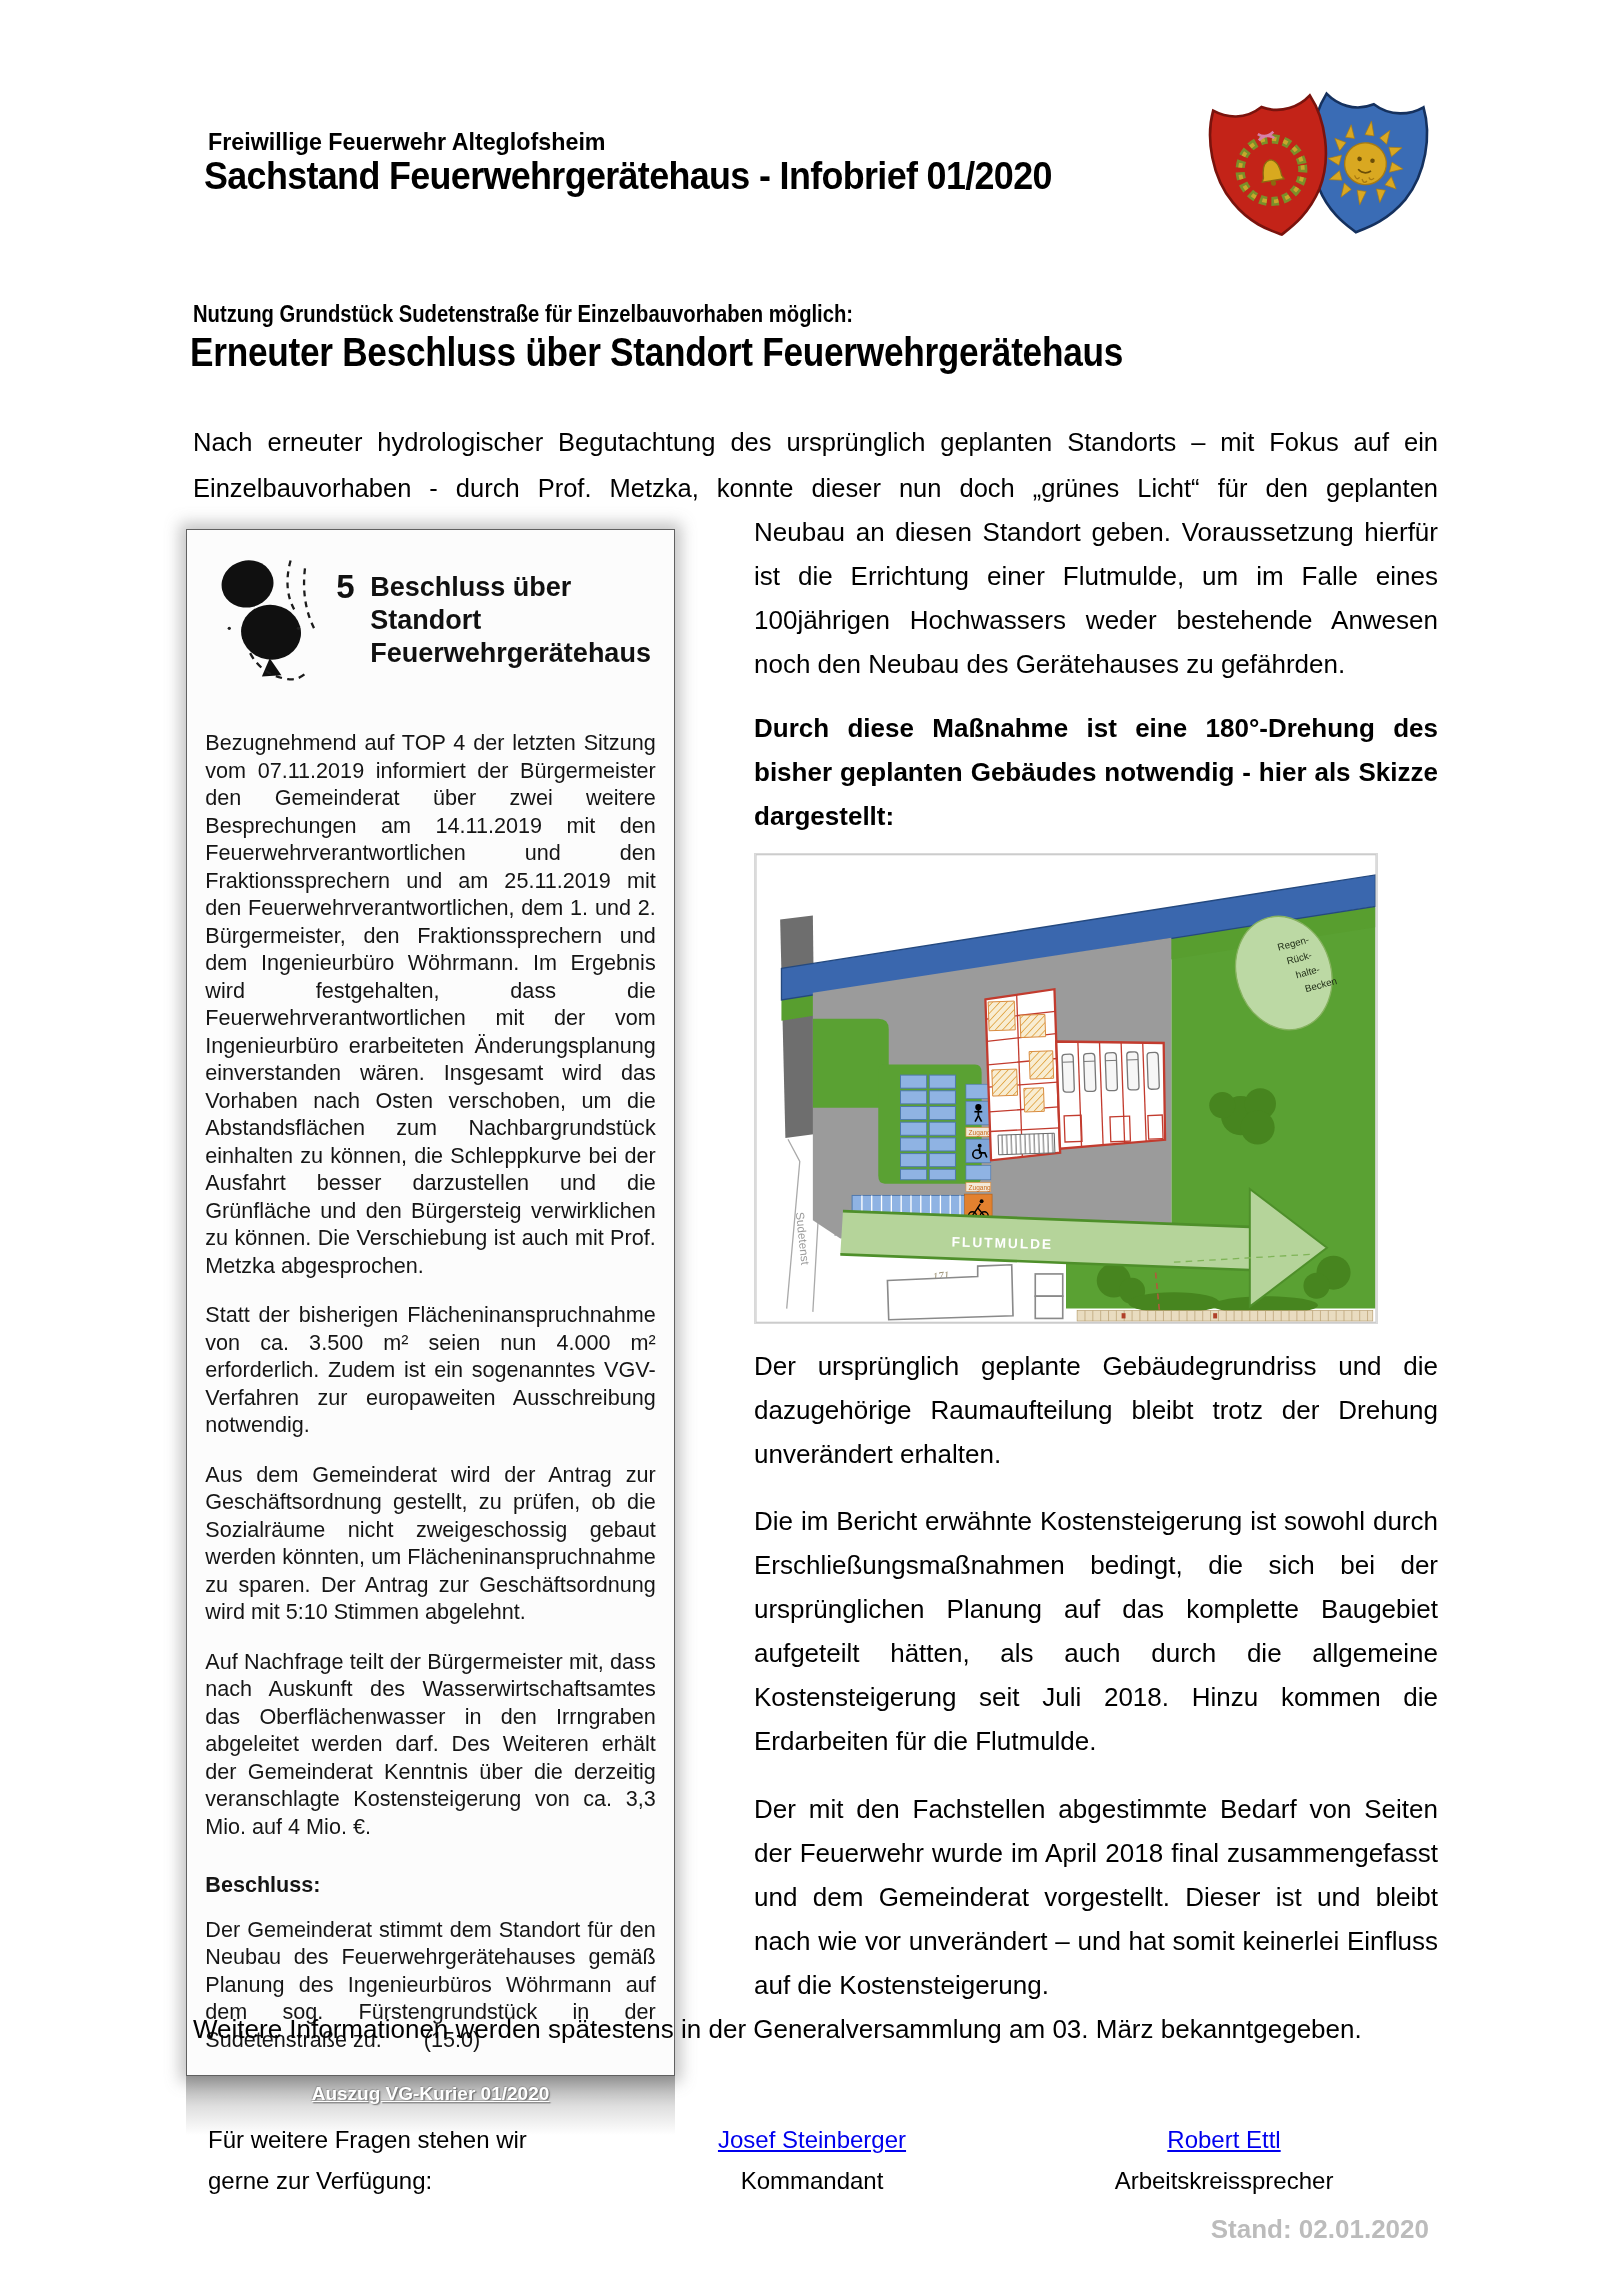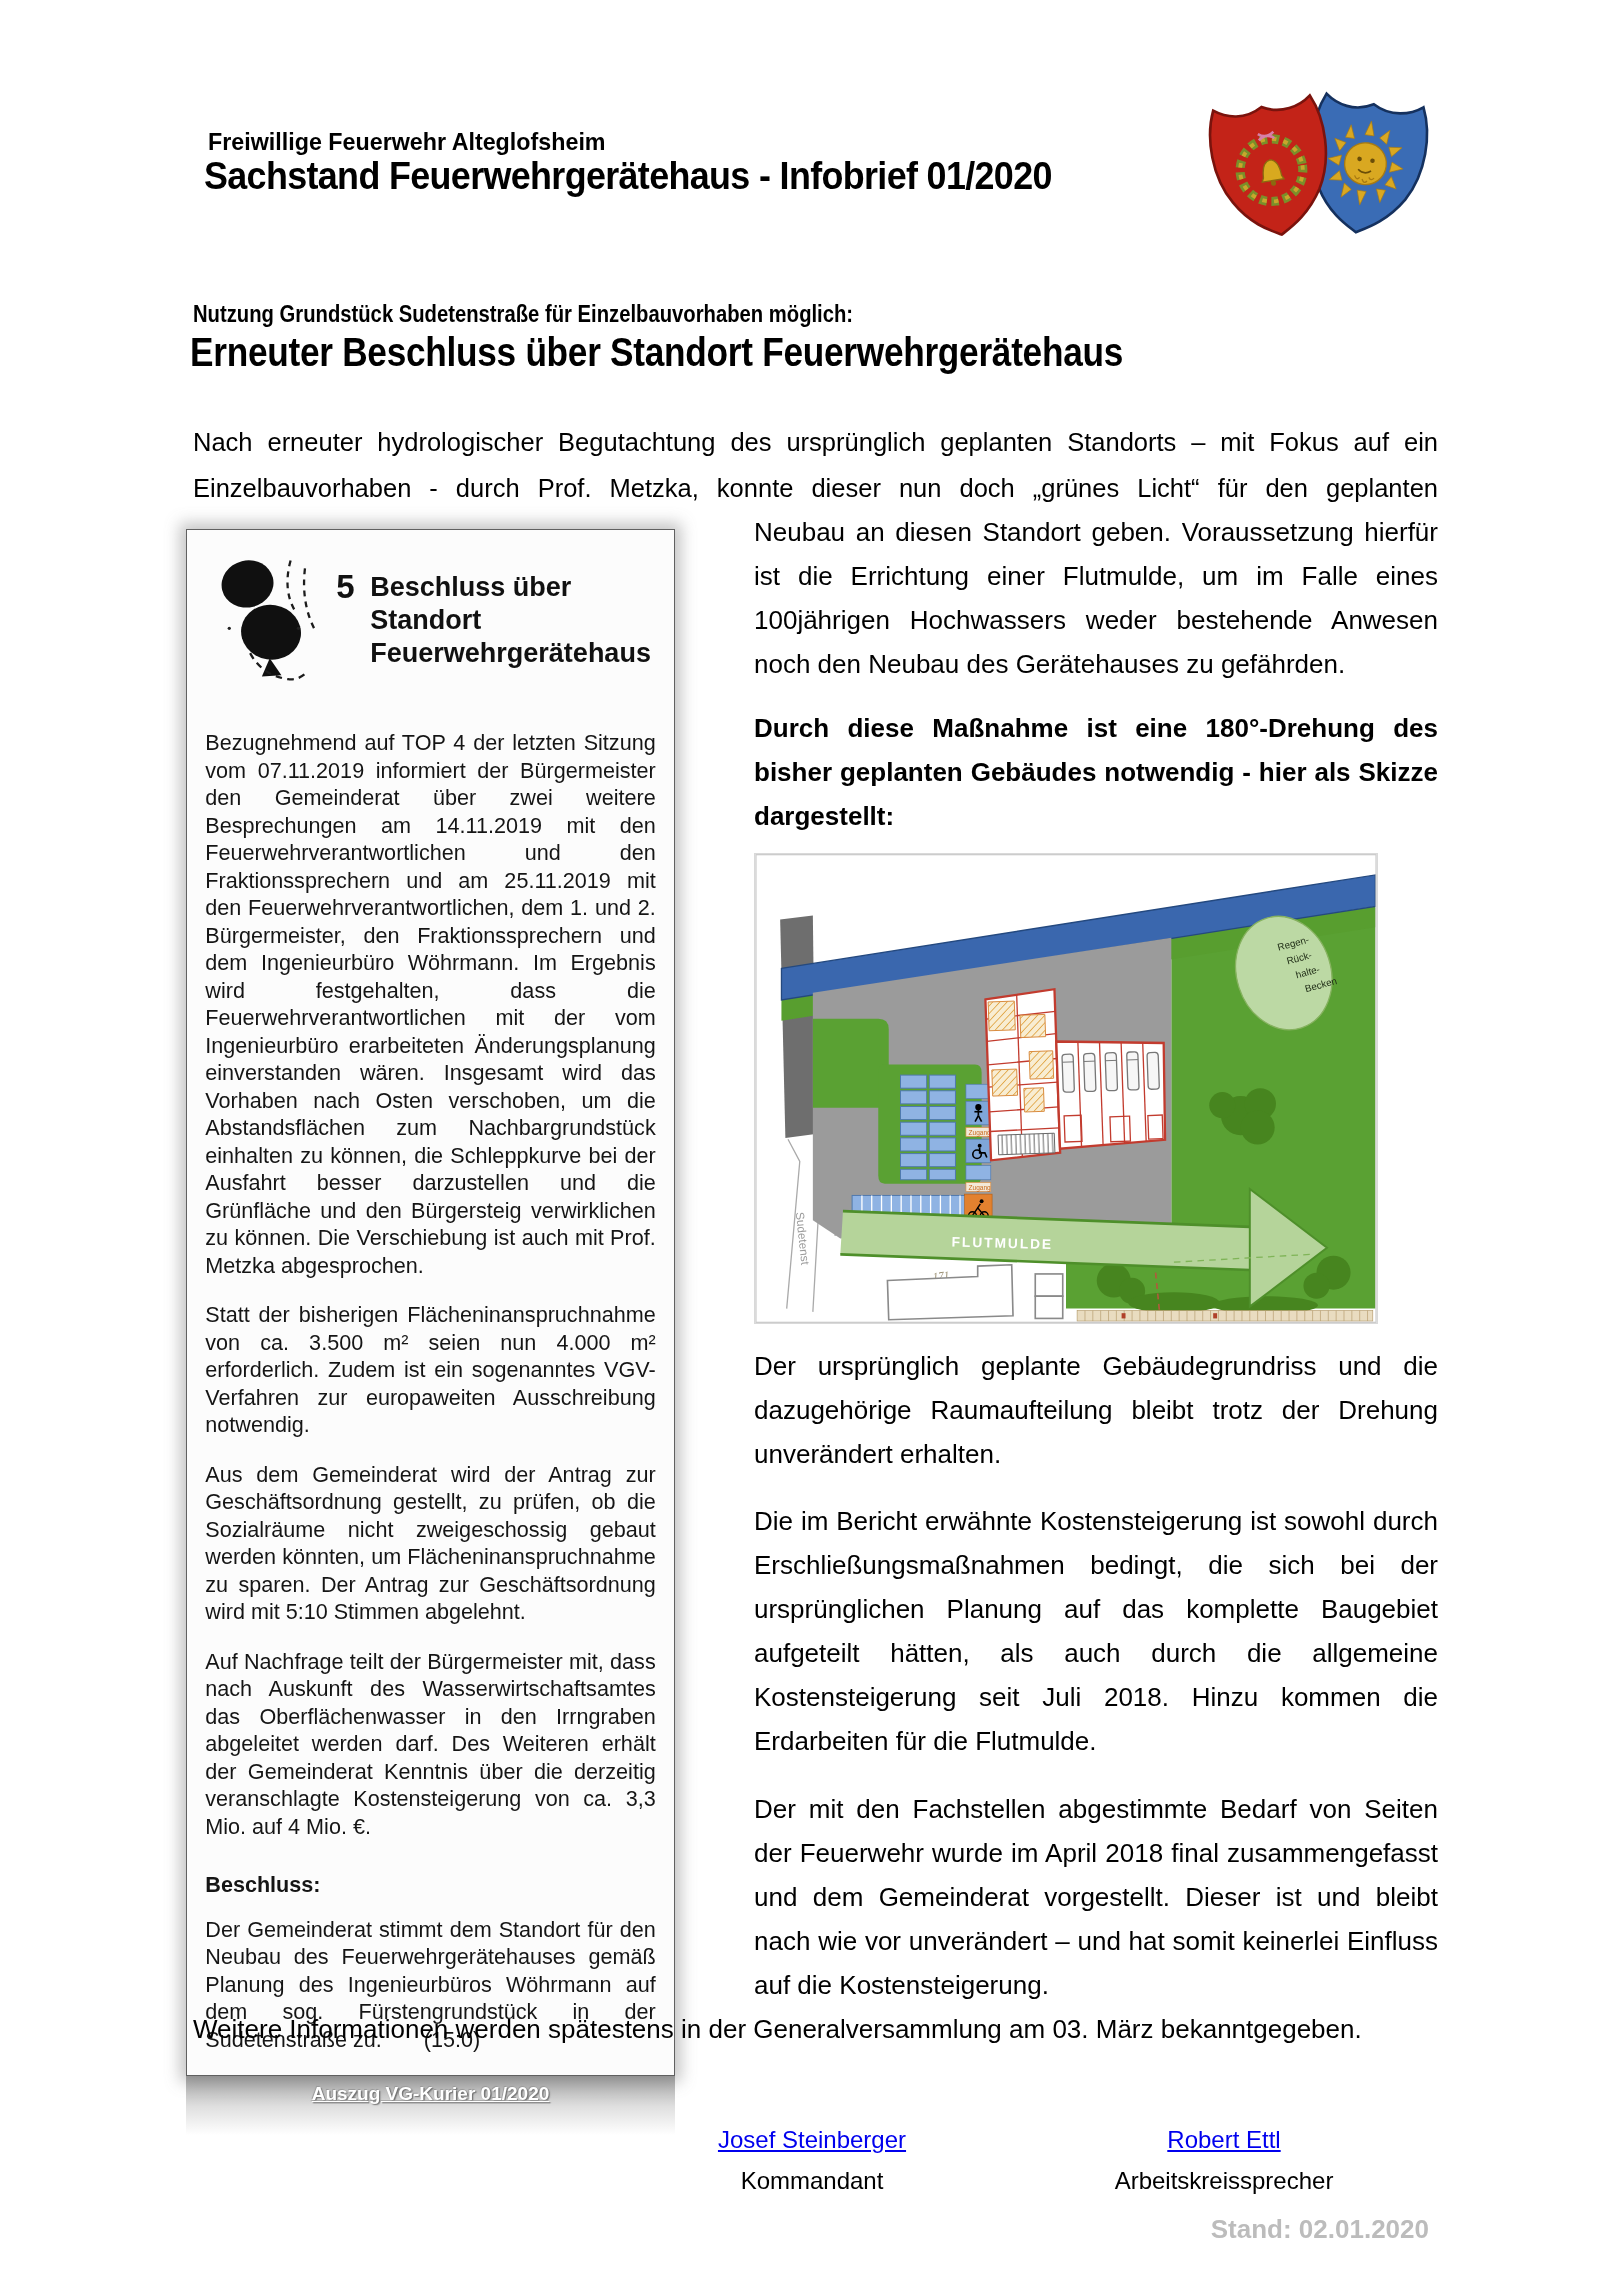--- a/index.html
+++ b/index.html
@@ -386,20 +386,24 @@
       </svg>
     </div>
 
     <p>Der ursprünglich geplante Gebäudegrundriss und die dazugehörige Raumaufteilung bleibt trotz der Drehung unverändert erhalten.</p>
     <p>Die im Bericht erwähnte Kostensteigerung ist sowohl durch Erschließungsmaßnahmen bedingt, die sich bei der ursprünglichen Planung auf das komplette Baugebiet aufgeteilt hätten, als auch durch die allgemeine Kostensteigerung seit Juli 2018. Hinzu kommen die Erdarbeiten für die Flutmulde.</p>
     <p>Der mit den Fachstellen abgestimmte Bedarf von Seiten der Feuerwehr wurde im April 2018 final zusammengefasst und dem Gemeinderat vorgestellt. Dieser ist und bleibt nach wie vor unverändert – und hat somit keinerlei Einfluss auf die Kostensteigerung.</p>
   </div>
 
   <div class="closing">Weitere Informationen werden spätestens in der Generalversammlung am 03. März bekanntgegeben.</div>
 
+  <div class="contact-prompt">
+    <div>Für weitere Fragen stehen wir</div>
+    <div>gerne zur Verfügung:</div>
+  </div>
 
   <div class="contact b">
     <div><a href="#">Robert Ettl</a></div>
     <div>Arbeitskreissprecher</div>
   </div>
 
   <div class="contact a">
     <div><a href="#">Josef Steinberger</a></div>
     <div>Kommandant</div>
   </div>

